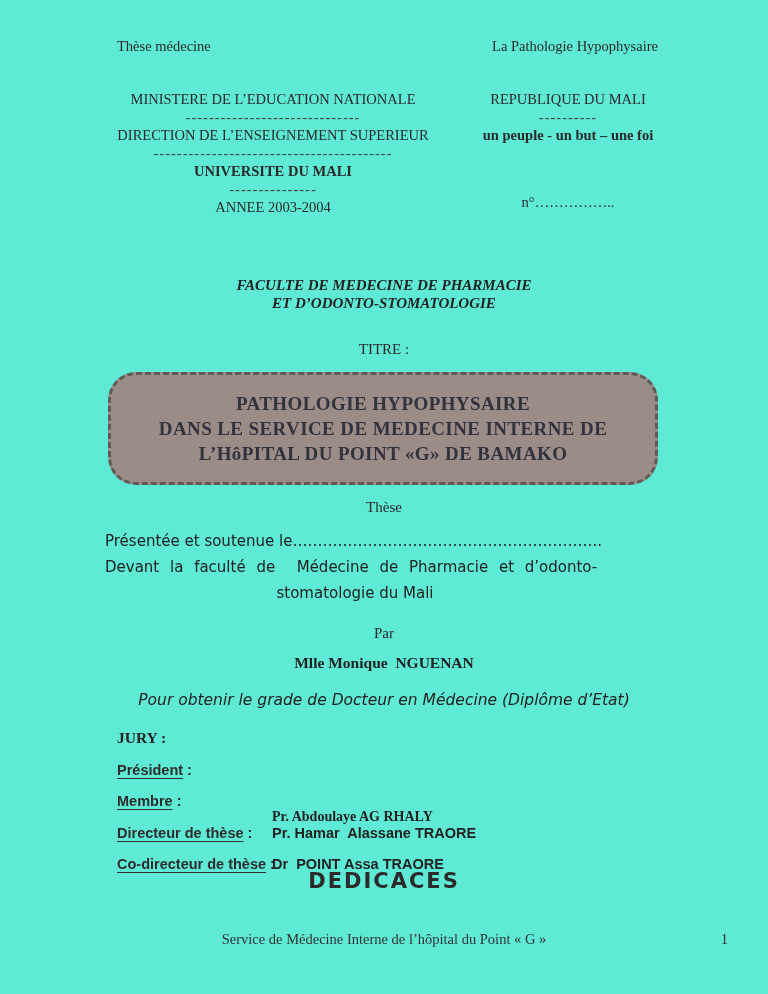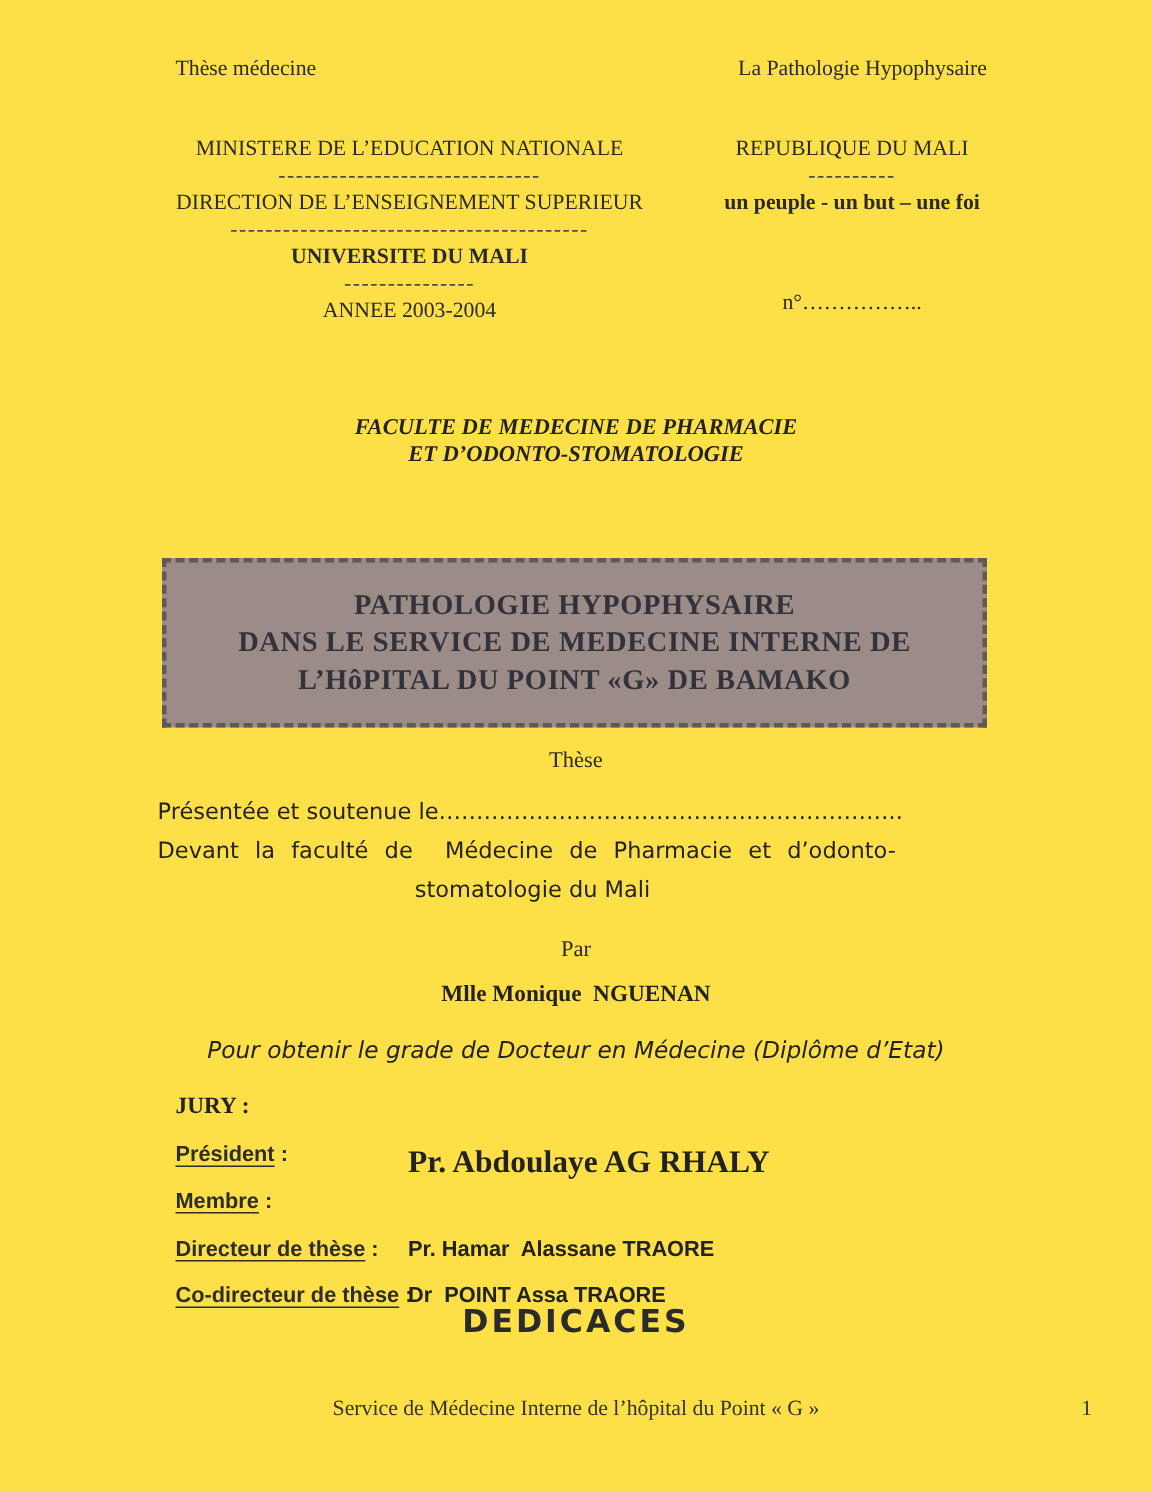--- a/index.html
+++ b/index.html
@@ -4,21 +4,21 @@
 <style>
   * { margin: 0; padding: 0; box-sizing: border-box; }
   html, body { background: #ffffff; }
   body {
     width: 768px; height: 994px;
     font-family: "Liberation Serif", serif;
     color: #1f1f1f;
     position: relative;
     overflow: hidden;
   }
-  .page { position: absolute; inset: 0; background: #fde047; }
+  .page { position: absolute; inset: 0; background: #5eead4; }
   .comic  { font-family: "DejaVu Sans", sans-serif; }
 
   .abs { position: absolute; }
   .pre { white-space: pre-wrap; }
 
   
   .top-row {
     top: 38px; left: 117px; right: 110px;
     display: flex; justify-content: space-between;
     font-size: 14.5px; color: #2a2a2a;
@@ -74,21 +74,21 @@
 
   .jury-heading { top: 729px; left: 117px; font-size: 15.5px; font-weight: bold; color: #222; }
 
   .jury-row { left: 117px; width: 540px; font-size: 15px; }
   .jury-row .role {
     font-family: "Liberation Sans", sans-serif;
     font-weight: bold; font-size: 14.5px; color: #2d2d2d;
   }
   .jury-row .role u { text-decoration: underline; text-underline-offset: 3px; }
   .jury-row .name { position: absolute; left: 155px; top: 0; font-weight: bold; white-space: pre-wrap; }
-  .name-serif { font-family: "Liberation Serif", serif; font-size: 21px; color: #222; }
+  .name-serif { font-family: "Liberation Serif", serif; font-size: 14px; color: #222; margin-top: 47px; }
   .name-sans  { font-family: "Liberation Sans", sans-serif; font-size: 14.5px; color: #222; }
 
   .dedicaces {
     top: 869px; left: 0; width: 100%;
     text-align: center;
     font-size: 21px; font-weight: bold; letter-spacing: 2px;
     color: #2b2b2b;
   }
 
   .footer {
@@ -122,22 +122,23 @@
     <div class="dashes">----------</div>
     <div style="font-weight:bold">un peuple - un but – une foi</div>
     <div class="numero">n°……………..</div>
   </div>
 
   <div class="abs faculty">
     <div>FACULTE DE MEDECINE DE PHARMACIE</div>
     <div>ET D’ODONTO-STOMATOLOGIE</div>
   </div>
 
+  <div class="abs titre-label">TITRE :</div>
 
-  <div class="abs title-box" id="title-box" style="background: rgb(155, 140, 135); border-color: rgb(95, 90, 86); color: rgb(50, 50, 60);">
+  <div class="abs title-box" id="title-box" style="background: rgb(155, 140, 135); border-color: rgb(95, 90, 86); color: rgb(50, 50, 60); border-radius: 28px;">
     <div>PATHOLOGIE HYPOPHYSAIRE</div>
     <div>DANS LE SERVICE DE MEDECINE INTERNE DE</div>
     <div>L’HôPITAL DU POINT «G» DE BAMAKO</div>
   </div>
 
   <div class="abs these-label">Thèse</div>
 
   <div class="abs presentation comic">
     <div class="pre">Présentée et soutenue le……………………………………………………..</div>
     <div class="pre justified">Devant la faculté de  Médecine de Pharmacie et d’odonto-</div>

